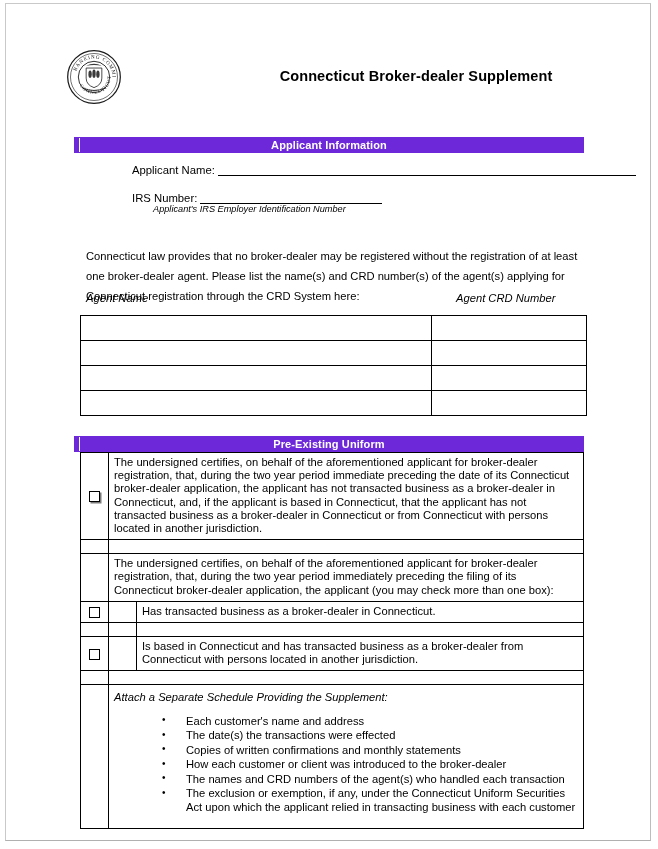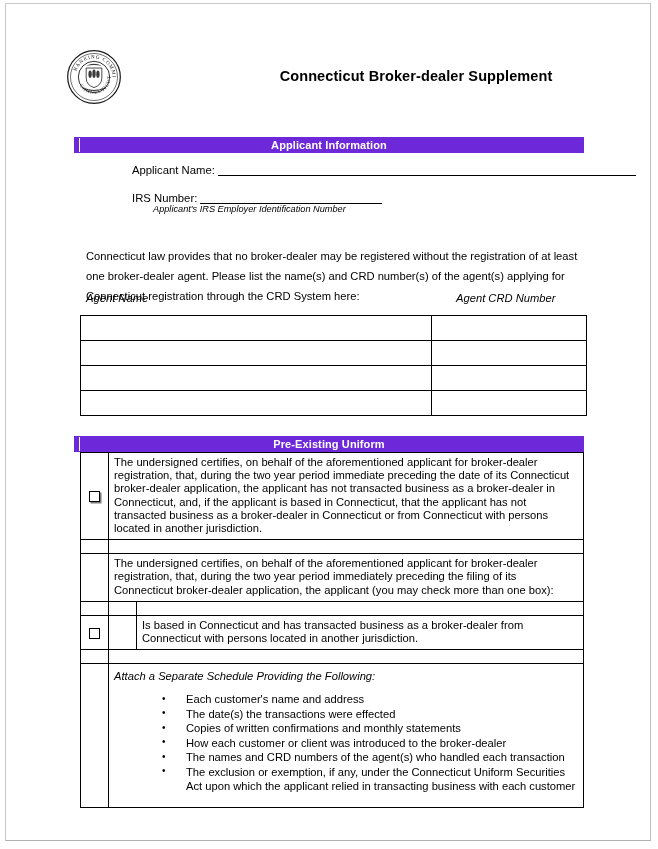--- a/index.html
+++ b/index.html
@@ -315,20 +315,27 @@
         <tr class="spacer">
           <td></td>
           <td colspan="2"></td>
         </tr>
 
         <tr>
           <td></td>
           <td class="txt" colspan="2">The undersigned certifies, on behalf of the aforementioned applicant for broker-dealer registration, that, during the two year period immediately preceding the filing of its Connecticut broker-dealer application, the applicant (you may check more than one box):</td>
         </tr>
 
+        <tr>
+          <td class="cb-col">
+            <span class="checkbox"></span>
+          </td>
+          <td class="sp-col"></td>
+          <td class="txt">Has transacted business as a broker-dealer in Connecticut.</td>
+        </tr>
 
         <tr class="spacer">
           <td></td>
           <td></td>
           <td></td>
         </tr>
 
         <tr>
           <td class="cb-col">
             <span class="checkbox"></span>
@@ -338,21 +345,21 @@
         </tr>
 
         <tr class="spacer">
           <td></td>
           <td colspan="2"></td>
         </tr>
 
         <tr>
           <td></td>
           <td class="txt" colspan="2" style="padding:6px 5px 10px 5px;">
-            <div class="attach-head">Attach a Separate Schedule Providing the Following:</div>
+            <div class="attach-head">Attach a Separate Schedule Providing the Supplement:</div>
             <ul class="bullets">
               <li>Each customer's name and address</li>
               <li>The date(s) the transactions were effected</li>
               <li>Copies of written confirmations and monthly statements</li>
               <li>How each customer or client was introduced to the broker-dealer</li>
               <li>The names and CRD numbers of the agent(s) who handled each transaction</li>
               <li>The exclusion or exemption, if any, under the Connecticut Uniform Securities Act upon which the applicant relied in transacting business with each customer</li>
             </ul>
           </td>
         </tr>

